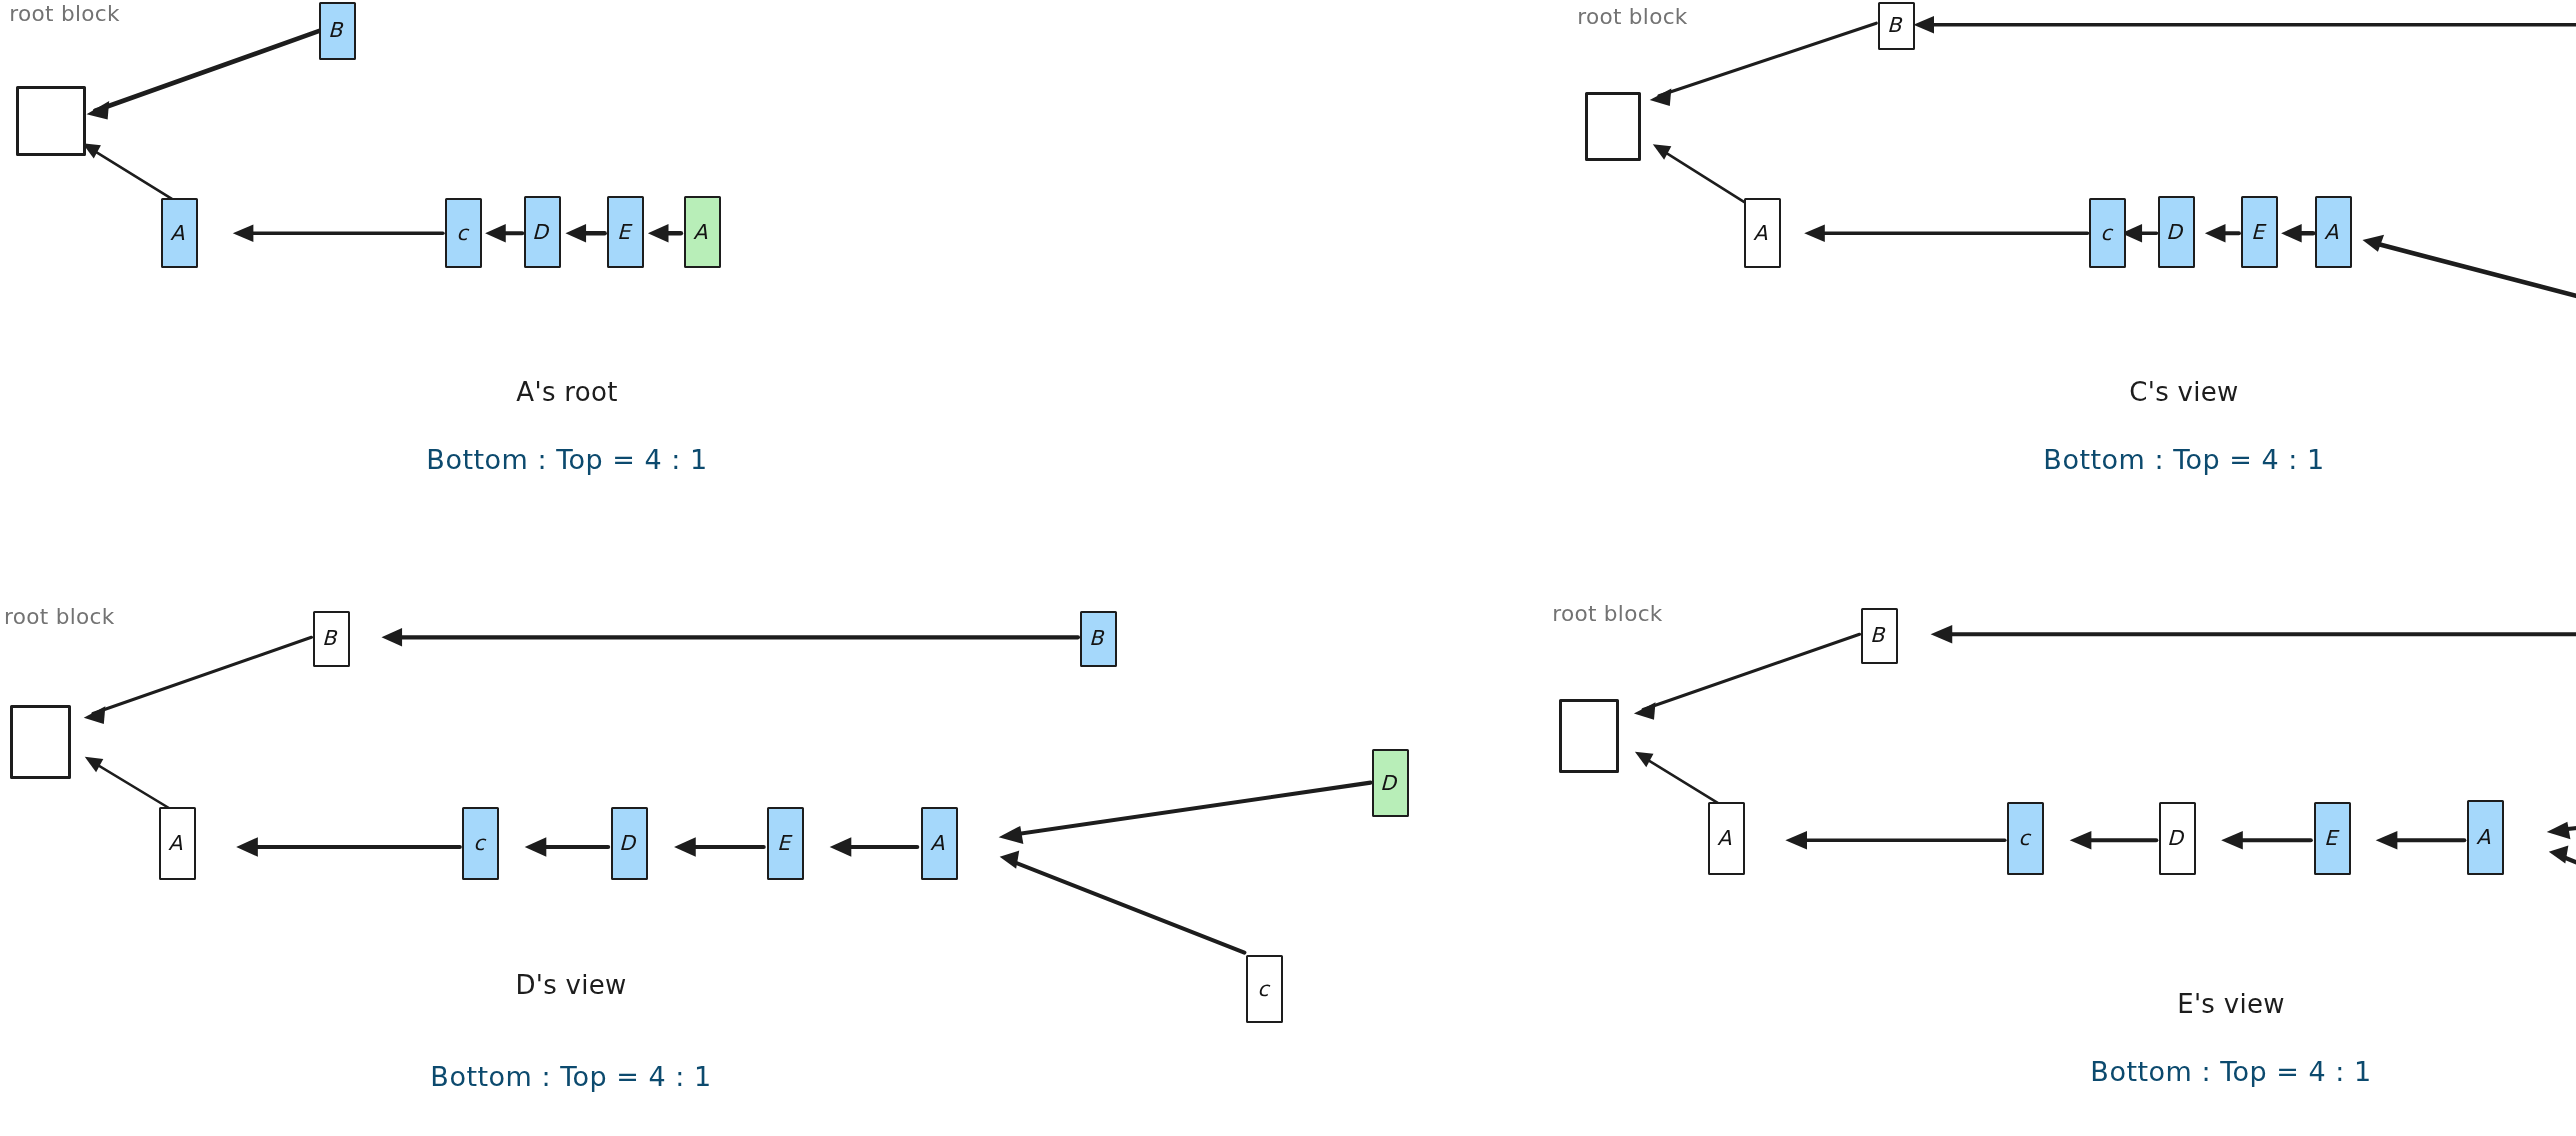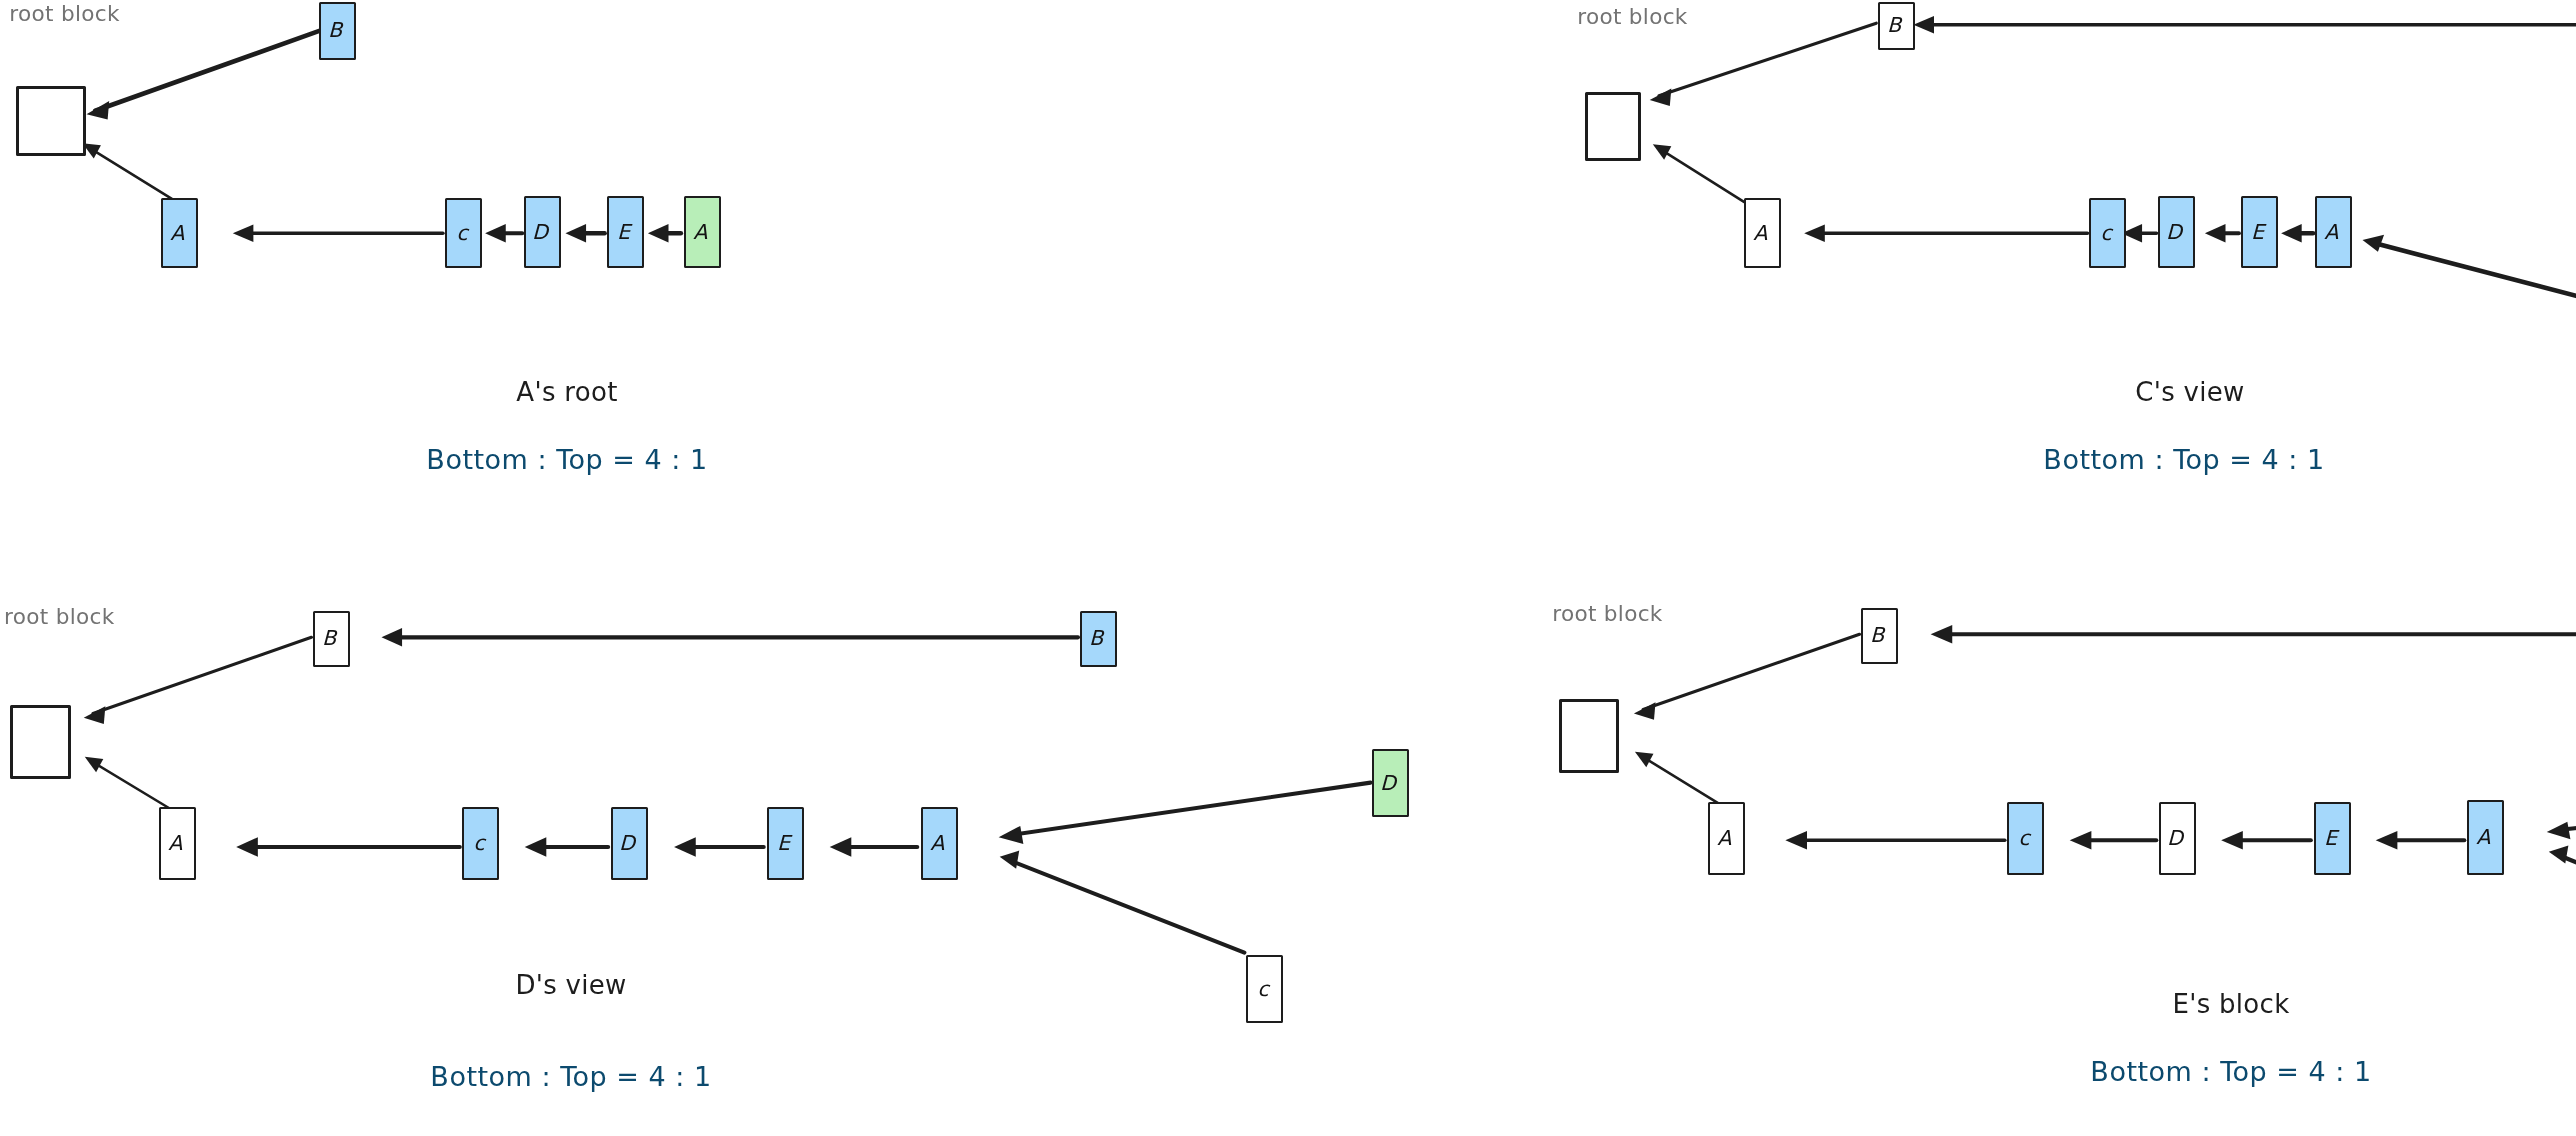--- a/index.html
+++ b/index.html
@@ -206,21 +206,21 @@
     </div>
 
     <div class="node blue" style="left:670px; top:196px; width:37px; height:72px;">
       <span class="label">E</span>
     </div>
 
     <div class="node blue" style="left:744px; top:196px; width:37px; height:72px;">
       <span class="label">A</span>
     </div>
 
-    <div class="freetext caption center-text" style="left:613px; top:379px;margin-left:6px;">C's view</div>
+    <div class="freetext caption center-text" style="left:613px; top:379px;">C's view</div>
 
     <div class="freetext ratio center-text" style="left:613px; top:446px;">Bottom : Top = 4 : 1</div>
   </div>
 
   <div class="panel" style="left:0px; top:592px; width:1546px; height:544px;">
 
     <svg class="panel-svg" width="1546" height="544" viewBox="0 0 3000 1056">
 
       <line class="arrow-line" x1="604" y1="88" x2="180" y2="236" stroke-width="6"></line>
       <polygon class="arrow-head" points="162,244 204,222 201,256"></polygon>
@@ -355,19 +355,19 @@
     </div>
 
     <div class="node blue" style="left:768px; top:210px; width:37px; height:73px;">
       <span class="label">E</span>
     </div>
 
     <div class="node blue" style="left:921px; top:208px; width:37px; height:75px;">
       <span class="label">A</span>
     </div>
 
-    <div class="freetext caption center-text" style="left:685px; top:399px;">E's block</div>
+    <div class="freetext caption center-text" style="left:685px; top:399px;">E's view</div>
 
     <div class="freetext ratio center-text" style="left:685px; top:466px;">Bottom : Top = 4 : 1</div>
   </div>
 
 </div>
 
 
 </body></html>

